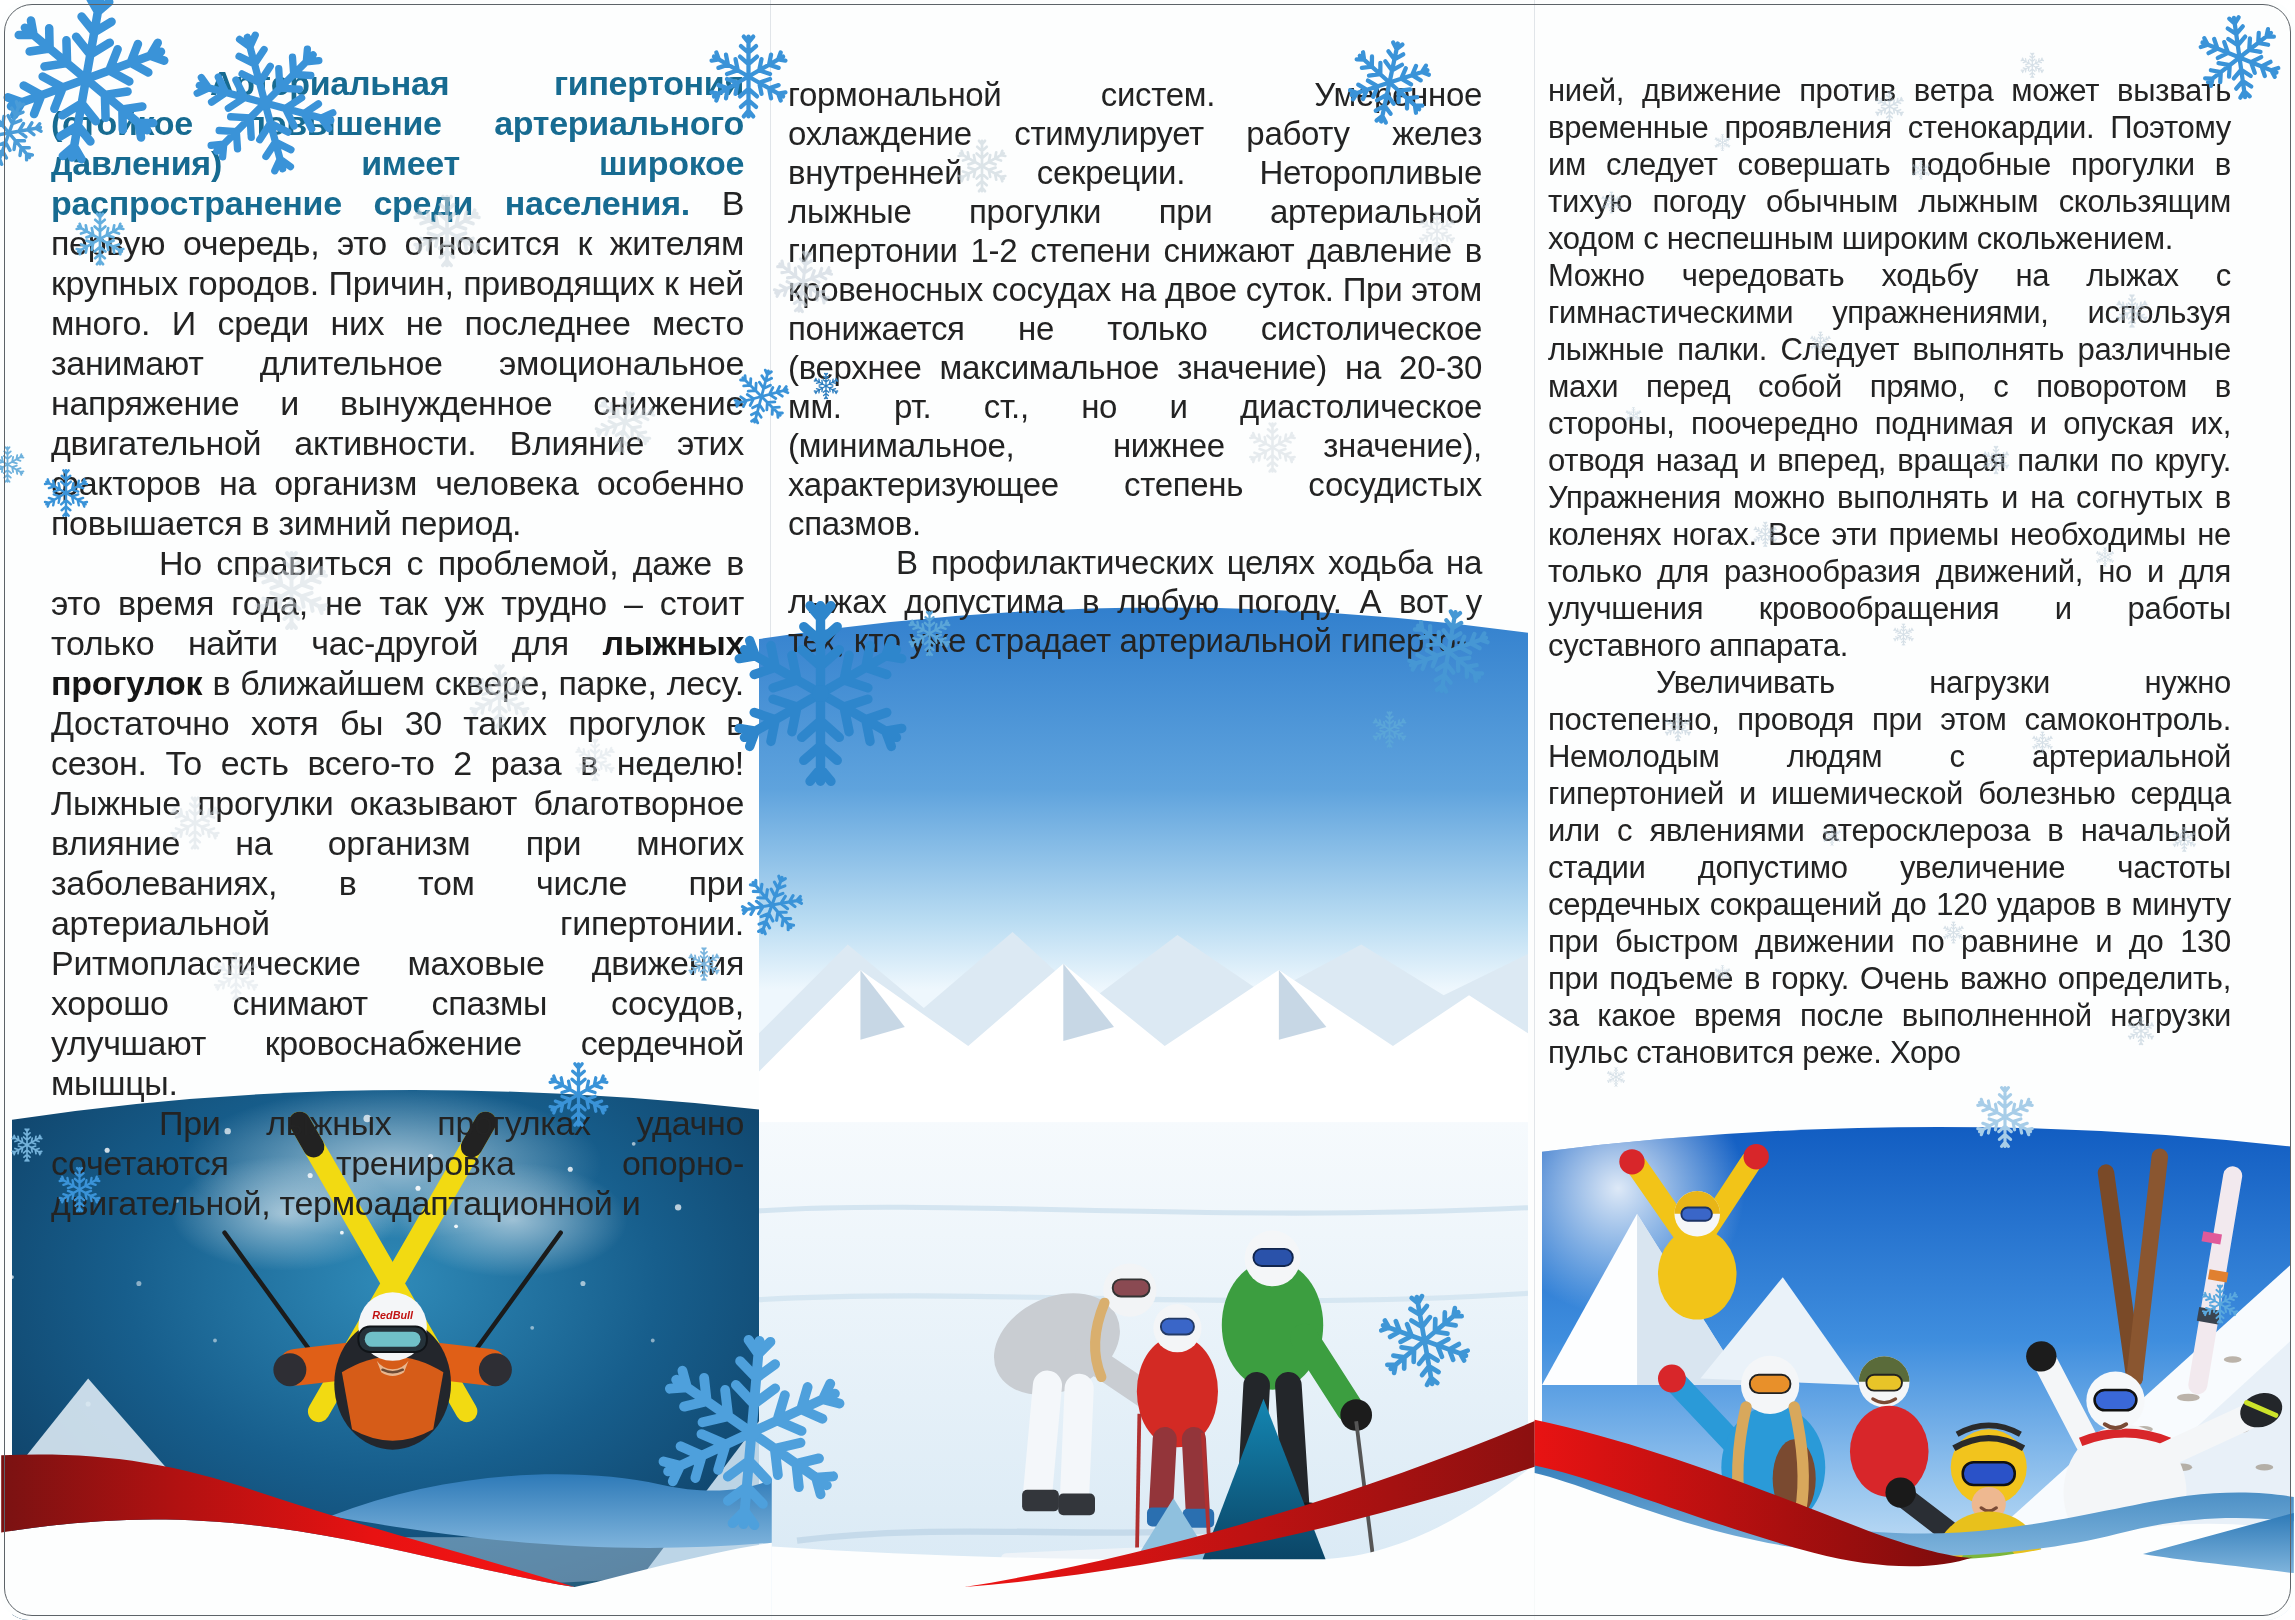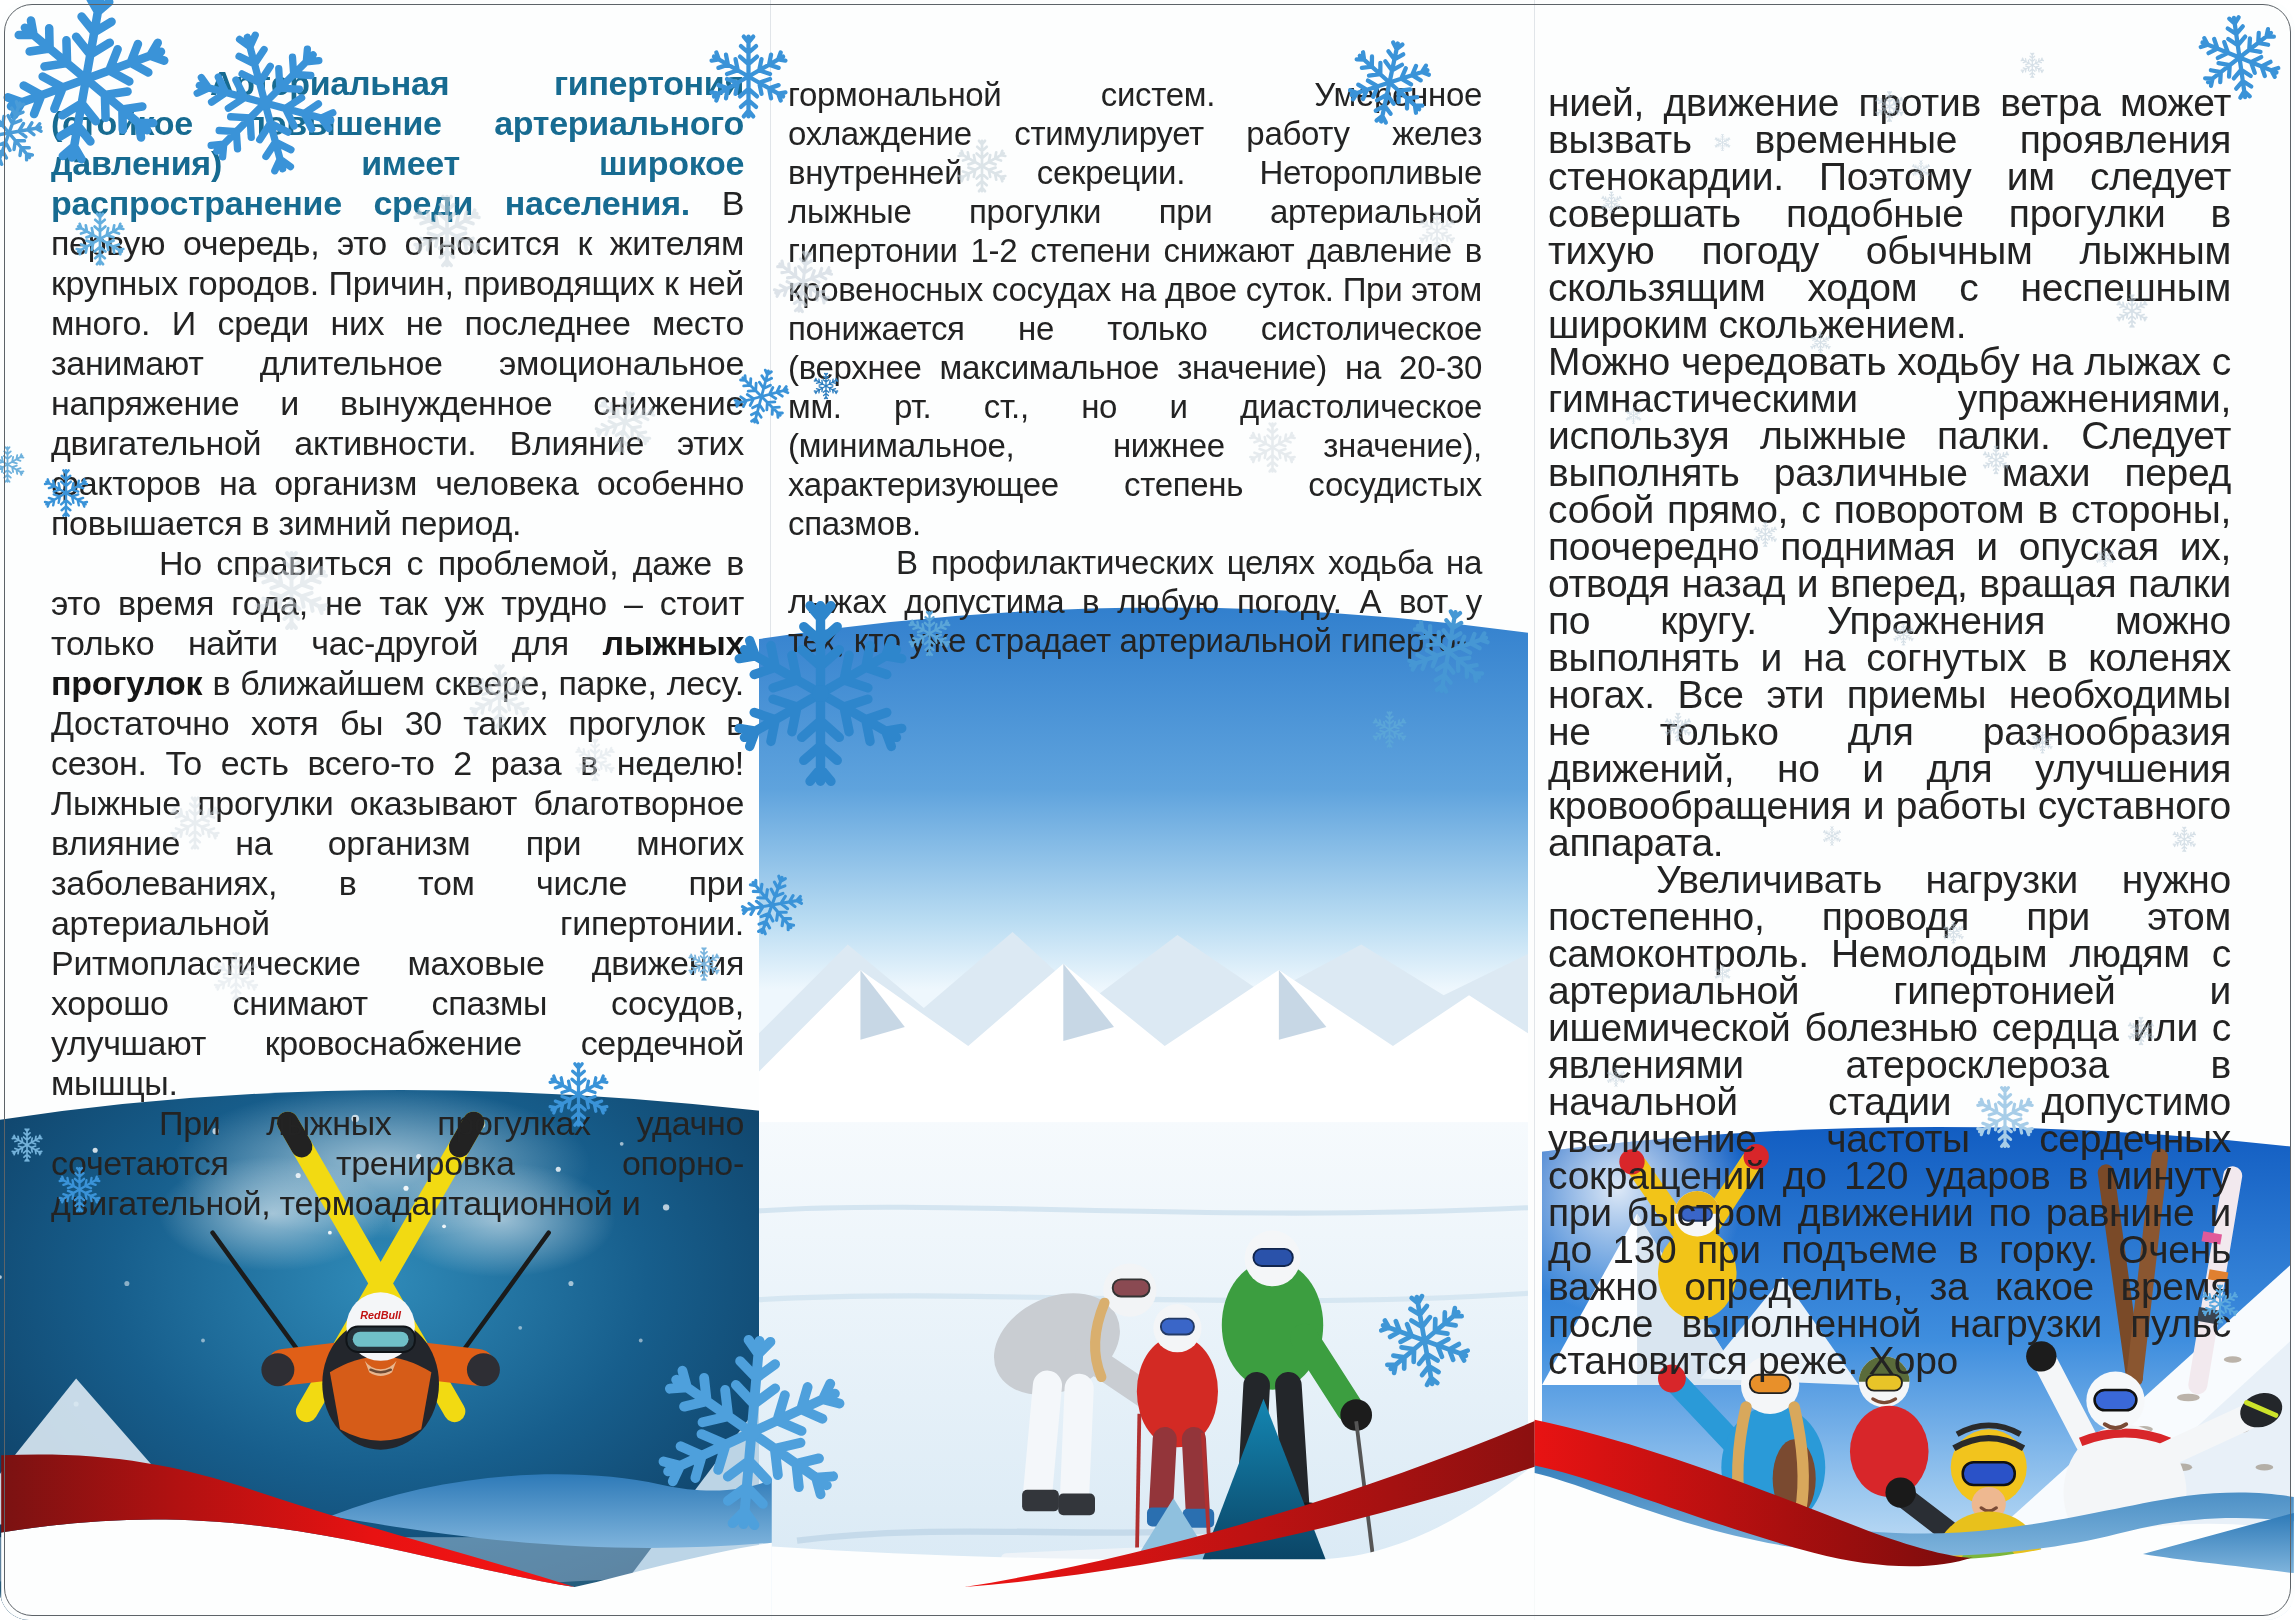--- a/index.html
+++ b/index.html
@@ -12,29 +12,29 @@
     position:absolute; left:3.8px; top:3.8px; right:3.8px; bottom:3.8px;
     border:1.9px solid #5d6368; border-radius:28px; pointer-events:none; z-index:50;
   }
   .fold-line{position:absolute; top:0; bottom:0; width:1.3px; background:#e1e5e9; z-index:1;}
   .fold-1{left:770px;} .fold-2{left:1534px;}
 
   .col{position:absolute; text-align:justify; color:#232323; z-index:3; letter-spacing:-0.3px;}
   .col p{margin:0;}
   .col-1{left:51px;  width:693px; top:63px; font-size:34px; line-height:40px;}
   .col-2{left:788px;width:694px; top:75px; font-size:33px; line-height:39px;}
-  .col-3{left:1548px;width:683px; top:84px; font-size:39px; line-height:37px;}
+  .col-3{left:1548px;width:683px; top:72px; font-size:31px; line-height:37px;}
   .indent-xl{text-indent:159px;}
   .indent{text-indent:108px;}
   .run-lead{font-weight:bold; color:#176b91;}
   .run-bold{font-weight:bold; color:#161616;}
 
   .photo{position:absolute; z-index:2;}
   .photo svg{display:block; width:100%; height:100%;}
-  .photo-1{left:0;    top:1074px; width:760px; height:547px;}
+  .photo-1{left:12px;    top:1074px; width:760px; height:547px;}
   .photo-2{left:759px; top:589px;  width:769px; height:1032px;}
   .photo-3{left:1542px; top:1112px; width:749px; height:509px;}
 
   .bottom-waves{position:absolute; left:0; top:1364px; width:2295px; height:256px; z-index:8; pointer-events:none;}
   .flake-layer{position:absolute; inset:0; z-index:9; pointer-events:none;}
   .flake{position:absolute; overflow:visible;}
   .defs-holder{position:absolute; width:0; height:0; overflow:hidden;}
 </style>
 </head>
 <body>

